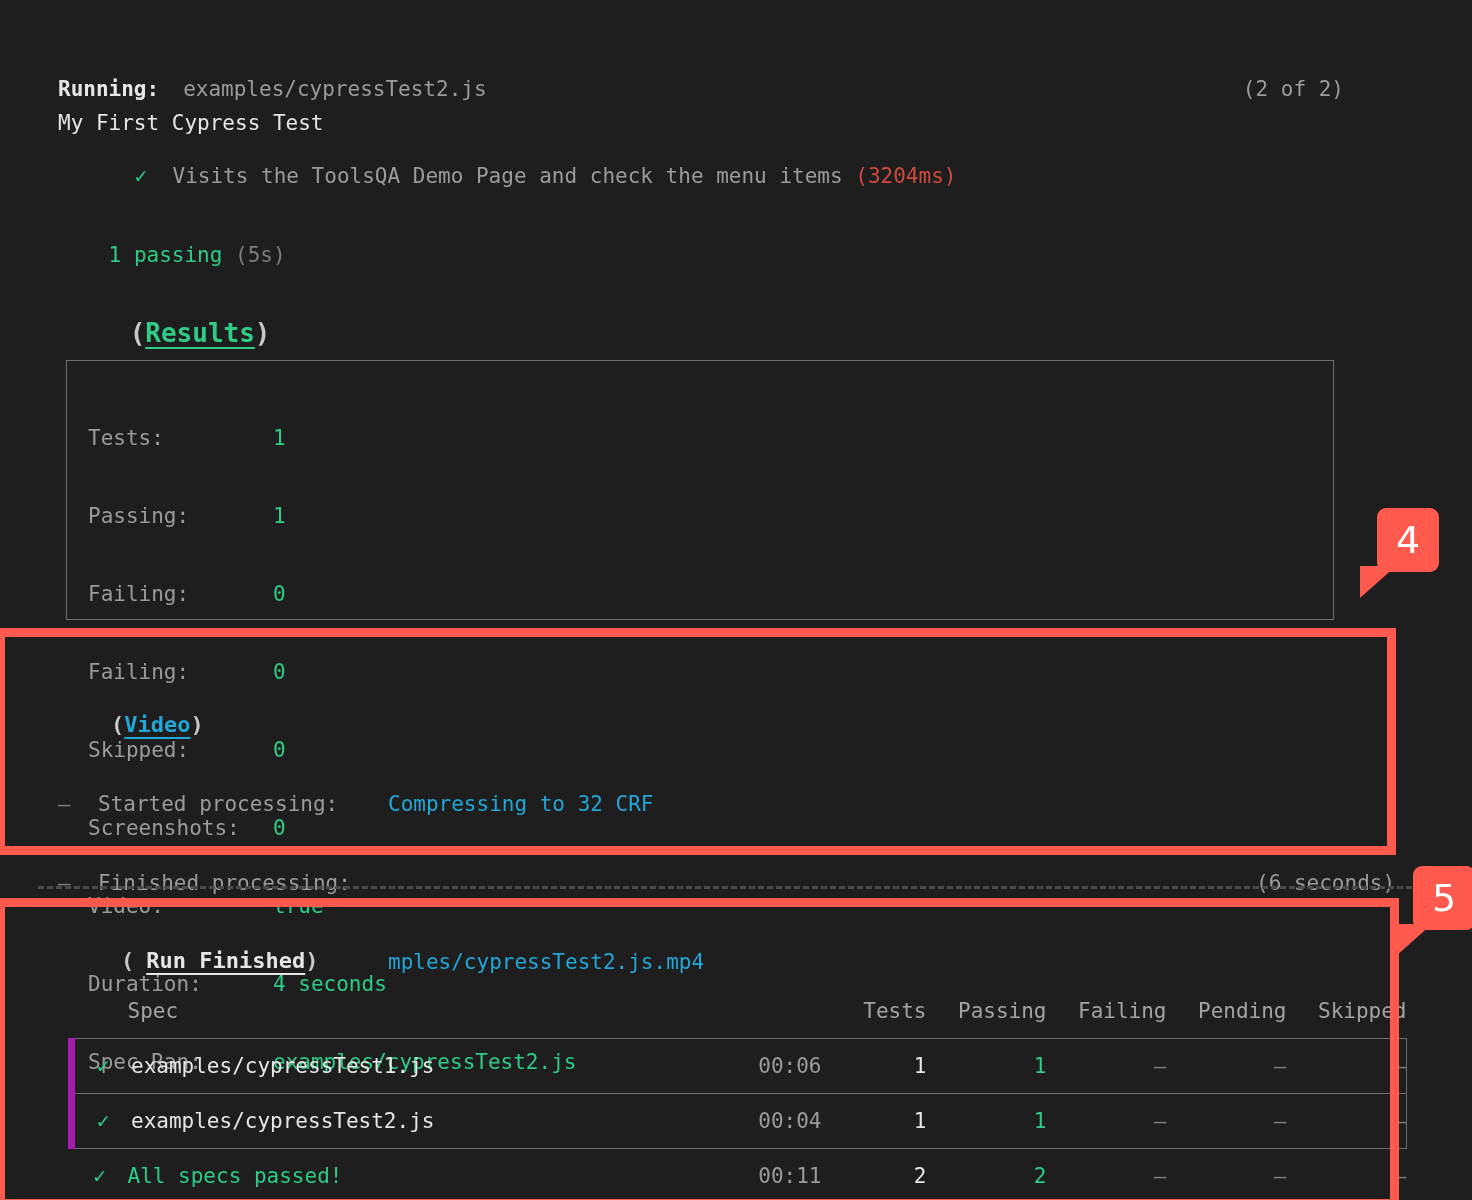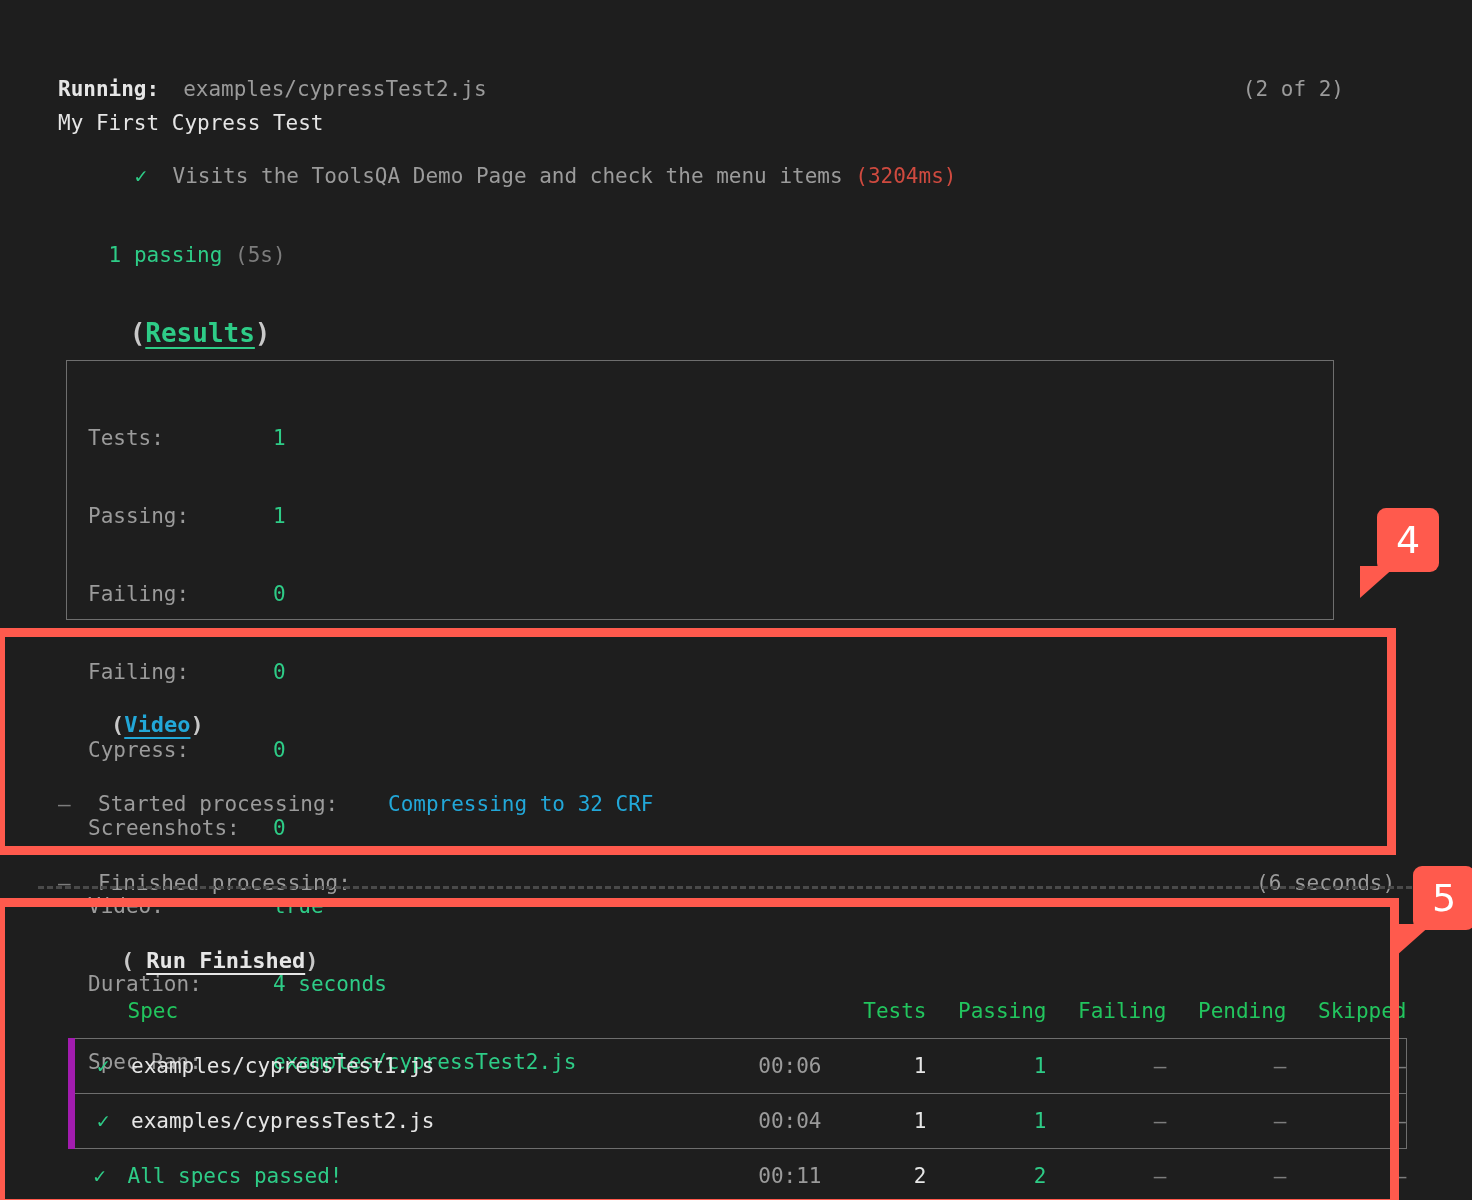--- a/index.html
+++ b/index.html
@@ -180,21 +180,21 @@
     position: absolute;
     top: 998px;
     left: 68px;
     width: 1265px;
     border-collapse: collapse;
     font-size: 21px;
     table-layout: fixed;
   }
   .spec-table th {
     font-weight: normal;
-    color: #22c55e;
+    color: #a3a3a3;
     padding: 0 0 14px 0;
     text-align: right;
     white-space: nowrap;
   }
   .spec-table th.spec-h { text-align: left; padding-left: 56px; }
   .spec-table td {
     padding: 14px 0;
     text-align: right;
     white-space: nowrap;
     vertical-align: middle;
@@ -263,21 +263,21 @@
     <div class="res-row">
       <span class="k">Passing:</span><span class="v">1</span>
     </div>
     <div class="res-row">
       <span class="k">Failing:</span><span class="v">0</span>
     </div>
     <div class="res-row">
       <span class="k">Failing:</span><span class="v">0</span>
     </div>
     <div class="res-row">
-      <span class="k">Cypress:</span><span class="v">0</span>
+      <span class="k">Skipped:</span><span class="v">0</span>
     </div>
     <div class="res-row">
       <span class="k">Screenshots:</span><span class="v">0</span>
     </div>
     <div class="res-row">
       <span class="k">Video:</span><span class="v">true</span>
     </div>
     <div class="res-row">
       <span class="k">Duration:</span><span class="v">4 seconds</span>
     </div>
@@ -290,20 +290,21 @@
     <span class="paren">(</span><span class="word">Video</span><span class="paren">)</span>
   </div>
 
   <div class="video-lines">
     <div class="v-row">
       <span class="dash">–</span><span class="k">Started processing:</span><span class="v">Compressing to 32 CRF</span>
     </div>
     <div class="v-row">
       <span class="dash">–</span><span class="k">Finished processing:</span><span class="secs">(6 seconds)</span>
     </div>
+    <span class="v-wrap">mples/cypressTest2.js.mp4</span>
   </div>
 
   <div class="divider"></div>
 
   <div class="sect-head head-finished">
     <span class="paren">(</span><span class="word">Run Finished</span><span class="paren">)</span>
   </div>
 
   <table class="spec-table">
     <colgroup>

